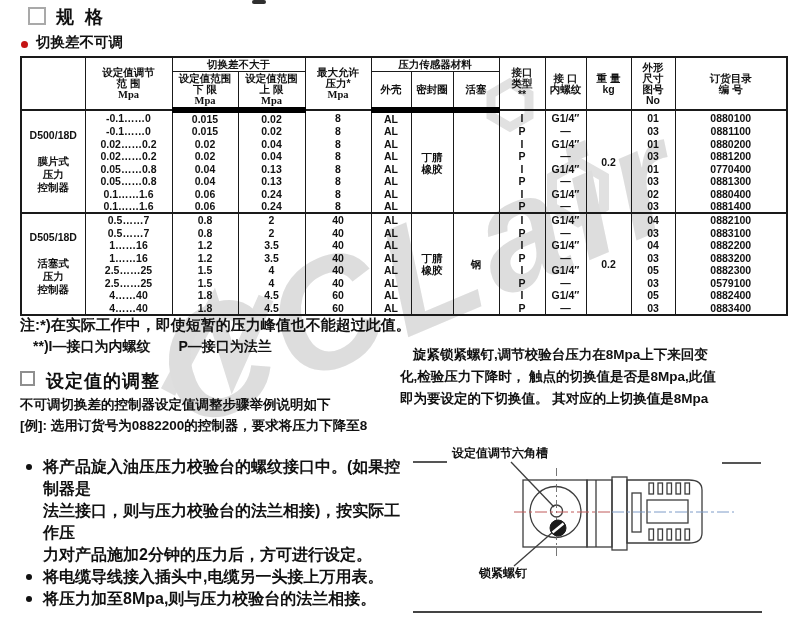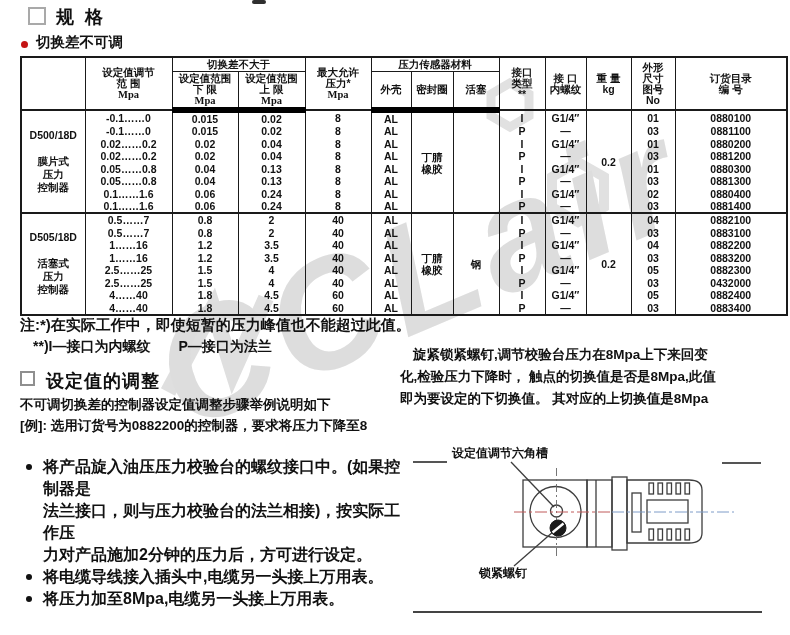--- a/index.html
+++ b/index.html
@@ -213,21 +213,21 @@
       </tr>
       <tr data-name="table-row">
         <td data-name="cell-range">0.05……0.8</td>
         <td data-name="cell-lower-limit">0.04</td>
         <td data-name="cell-upper-limit">0.13</td>
         <td data-name="cell-max-pressure">8</td>
         <td data-name="cell-shell">AL</td>
         <td data-name="cell-port-type">I</td>
         <td data-name="cell-thread">G1/4″</td>
         <td data-name="cell-fig-no">01</td>
-        <td data-name="cell-catalog">0880300</td>
+        <td data-name="cell-catalog">0770400</td>
       </tr>
       <tr data-name="table-row">
         <td data-name="cell-range">0.05……0.8</td>
         <td data-name="cell-lower-limit">0.04</td>
         <td data-name="cell-upper-limit">0.13</td>
         <td data-name="cell-max-pressure">8</td>
         <td data-name="cell-shell">AL</td>
         <td data-name="cell-port-type">P</td>
         <td data-name="cell-thread">—</td>
         <td data-name="cell-fig-no">03</td>
@@ -316,21 +316,21 @@
       </tr>
       <tr data-name="table-row">
         <td data-name="cell-range">2.5……25</td>
         <td data-name="cell-lower-limit">1.5</td>
         <td data-name="cell-upper-limit">4</td>
         <td data-name="cell-max-pressure">40</td>
         <td data-name="cell-shell">AL</td>
         <td data-name="cell-port-type">P</td>
         <td data-name="cell-thread">—</td>
         <td data-name="cell-fig-no">03</td>
-        <td data-name="cell-catalog">0432000</td>
+        <td data-name="cell-catalog">0579100</td>
       </tr>
       <tr data-name="table-row">
         <td data-name="cell-range">4……40</td>
         <td data-name="cell-lower-limit">1.8</td>
         <td data-name="cell-upper-limit">4.5</td>
         <td data-name="cell-max-pressure">60</td>
         <td data-name="cell-shell">AL</td>
         <td data-name="cell-port-type">I</td>
         <td data-name="cell-thread">G1/4″</td>
         <td data-name="cell-fig-no">05</td>
@@ -365,21 +365,21 @@
       <div class="tl">将产品旋入油压压力校验台的螺纹接口中。(如果控制器是</div>
       <div class="tl">法兰接口，则与压力校验台的法兰相接)，按实际工作压</div>
       <div class="tl">力对产品施加2分钟的压力后，方可进行设定。</div>
     </li>
     <li data-name="instruction-item">
       <span class="dot" data-name="bullet-dot-icon"></span>
       <div class="tl">将电缆导线接入插头中,电缆另一头接上万用表。</div>
     </li>
     <li data-name="instruction-item">
       <span class="dot" data-name="bullet-dot-icon"></span>
-      <div class="tl">将压力加至8Mpa,电缆另一头接上万用表。</div>
+      <div class="tl">将压力加至8Mpa,则与压力校验台的法兰相接。</div>
     </li>
   </ul>
 
 <div id="rightPar" class="abs z1" data-name="right-paragraph">
     <div class="tl">旋紧锁紧螺钉,调节校验台压力在8Mpa上下来回变</div>
     <div class="tl">化,检验压力下降时， 触点的切换值是否是8Mpa,此值</div>
     <div class="tl">即为要设定的下切换值。 其对应的上切换值是8Mpa</div>
   </div>
 
 <div id="frTL" class="frame" data-name="figure-frame-top-left"></div>

